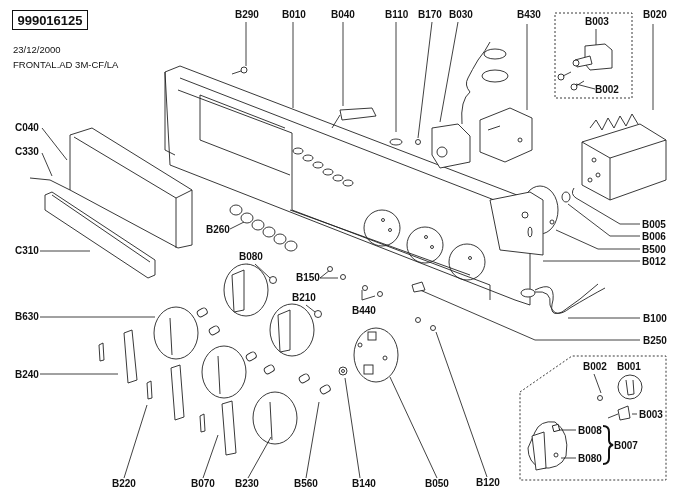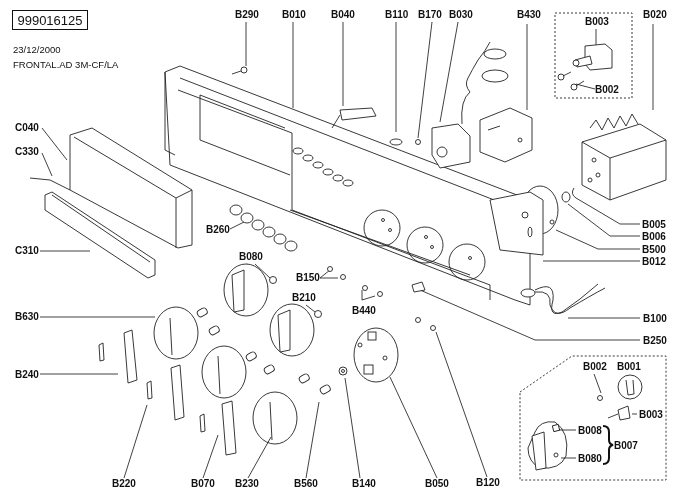--- a/index.html
+++ b/index.html
@@ -3,21 +3,21 @@
 <meta charset="utf-8">
 <style>
   html, body { margin:0; padding:0; background:#fff; }
   body { width:676px; height:499px; position:relative; overflow:hidden; font-family:"Liberation Sans", sans-serif; }
   #diagram { position:absolute; left:0; top:0; width:676px; height:499px; }
   .lbl { font-family:"Liberation Sans", sans-serif; font-weight:bold; font-size:10px; fill:#111; }
   .ln { stroke:#111; stroke-width:0.8; fill:none; }
   .pt { stroke:#222; stroke-width:0.9; fill:#fff; }
   .ptn { stroke:#222; stroke-width:0.9; fill:none; }
   .dash { stroke:#222; stroke-width:0.9; fill:none; stroke-dasharray:2 2; }
-  .hdr-box { position:absolute; left:12px; top:10px; width:74px; height:18px; border:1px solid #111; display:flex; align-items:center; justify-content:center; font-weight:normal; font-size:13px; color:#111; }
+  .hdr-box { position:absolute; left:12px; top:10px; width:74px; height:18px; border:1px solid #111; display:flex; align-items:center; justify-content:center; font-weight:bold; font-size:13px; color:#111; }
   .hdr-sub { position:absolute; left:13px; font-size:9.5px; color:#111; line-height:11px; }
 </style>
 </head>
 <body>
 
 <div class="hdr-box">
     <span>999016125</span>
   </div>
 <div class="hdr-sub" style="top:27px;margin-top:32px;">FRONTAL.AD 3M-CF/LA</div>
 <div class="hdr-sub" style="top:44px;">23/12/2000</div>

